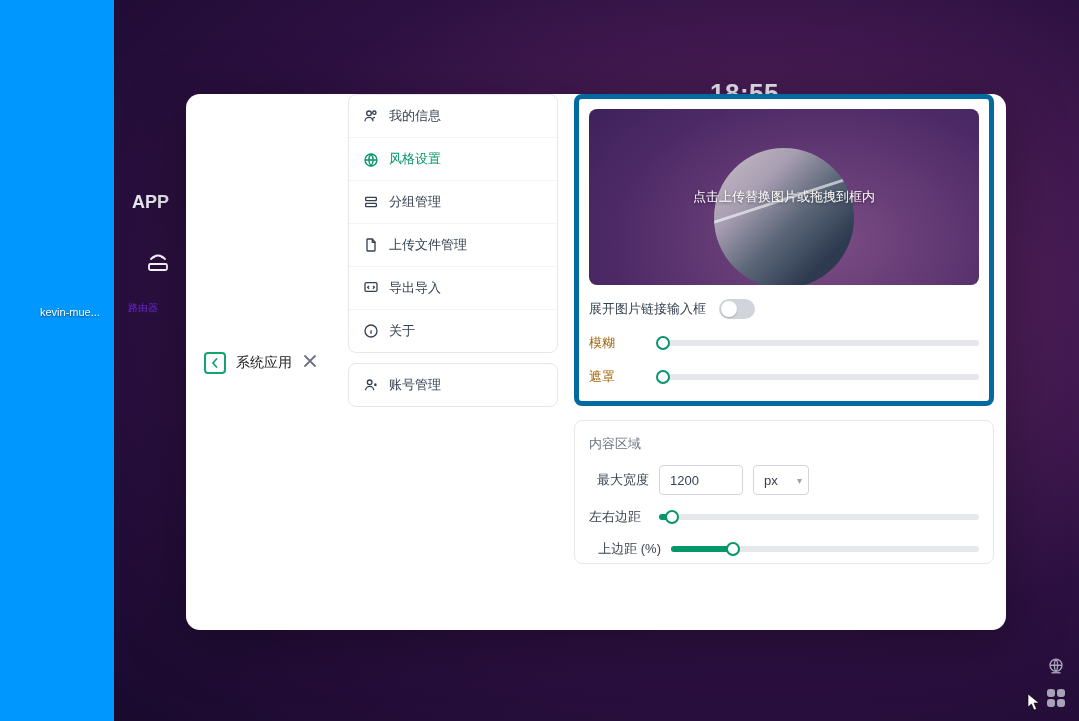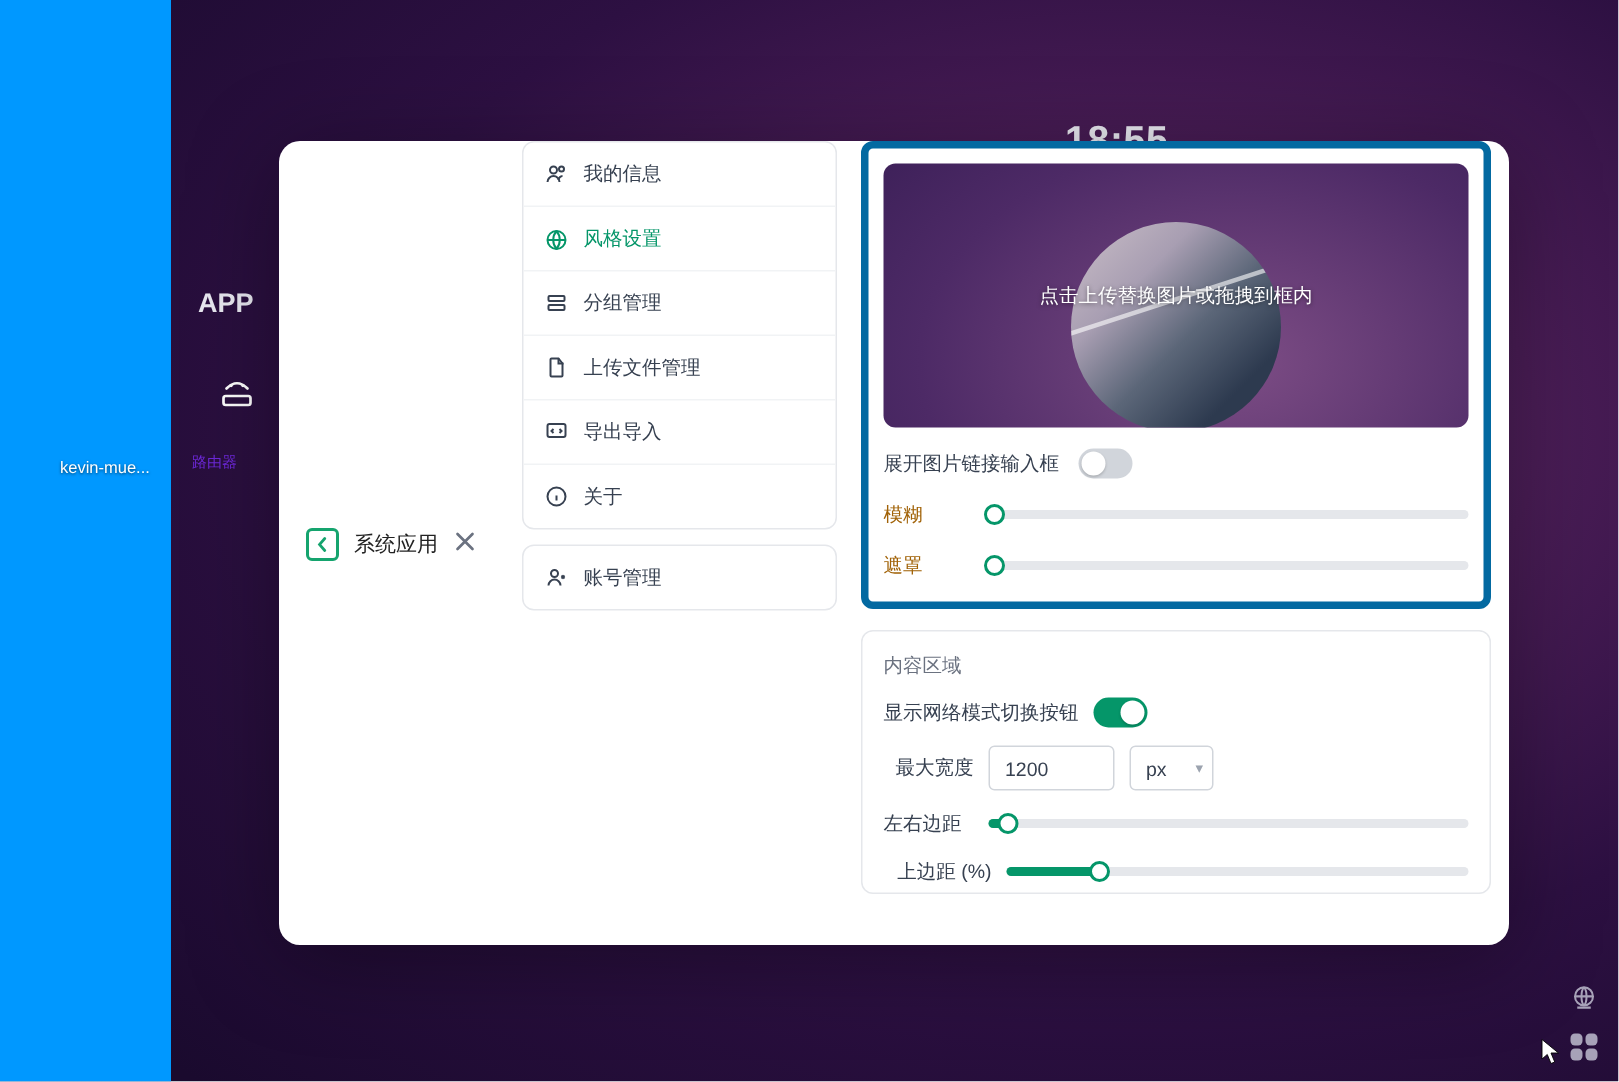--- a/index.html
+++ b/index.html
@@ -313,26 +313,20 @@
             <div class="track"></div>
               <div class="fill" style="width:0%"></div>
               <div class="thumb" style="left:0%"></div>
           </div>
         </div>
       </div>
 
       <div class="section-card">
         <div class="section-title">内容区域</div>
 
-        <div class="field-row">
-          <span style="width:130px;">显示网络模式切换按钮</span>
-          <div class="toggle on">
-              <div class="knob"></div>
-            </div>
-        </div>
 
         <div class="field-row">
           <span style="width:60px;text-align:right;">最大宽度</span>
           <div class="input-box num-input">
               <span>1200</span>
             </div>
           <div class="input-box select-box">
             <span>px</span>
             <span class="chev">▾</span>
           </div>

